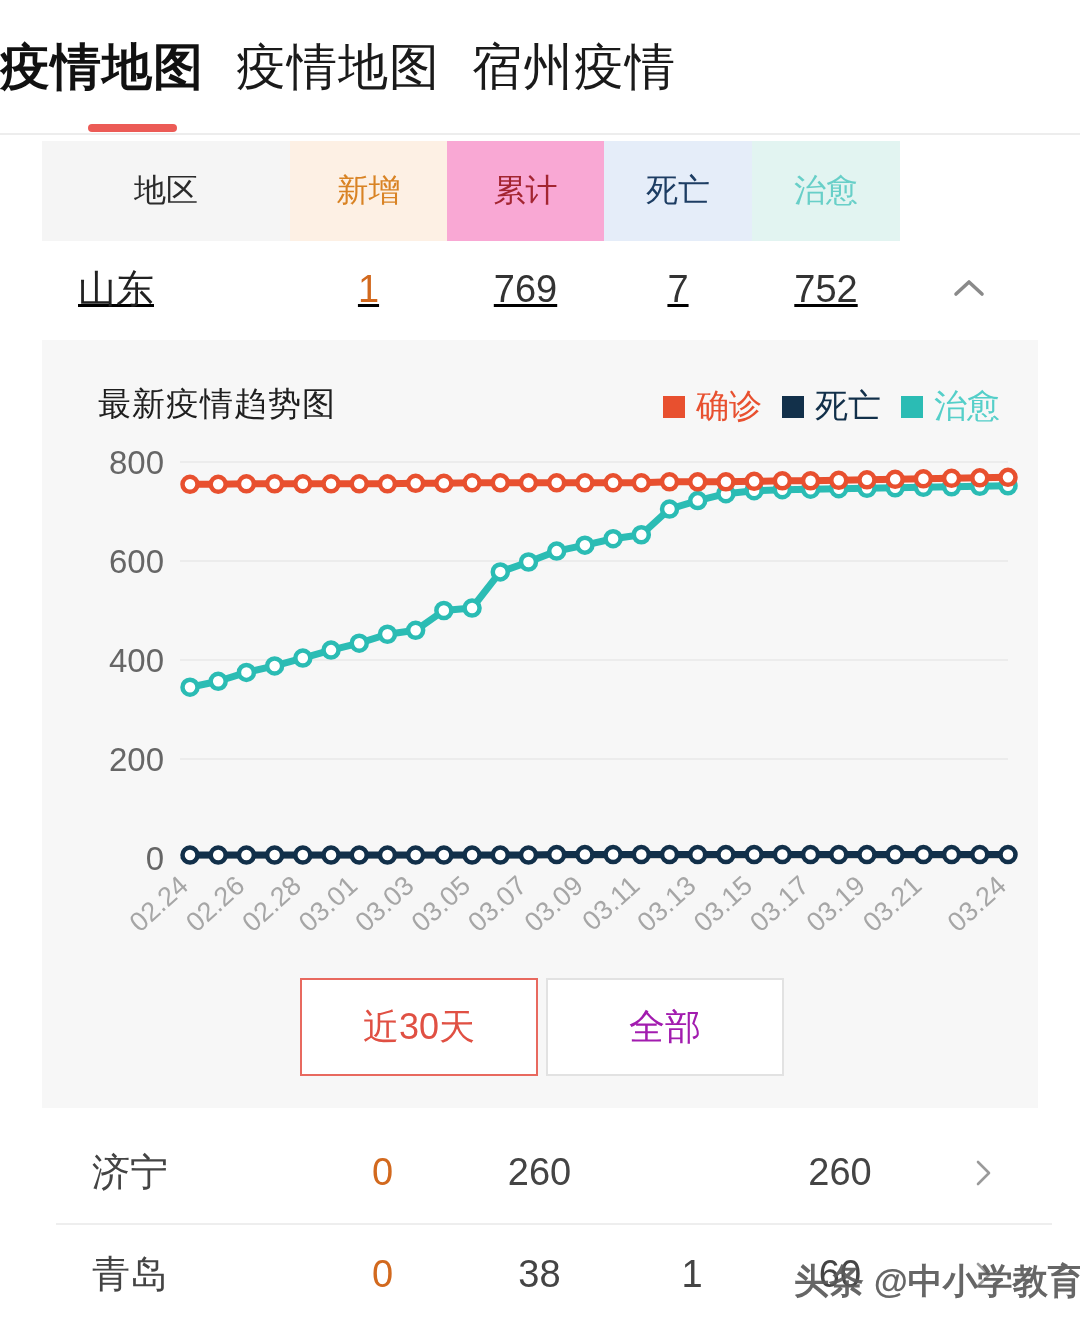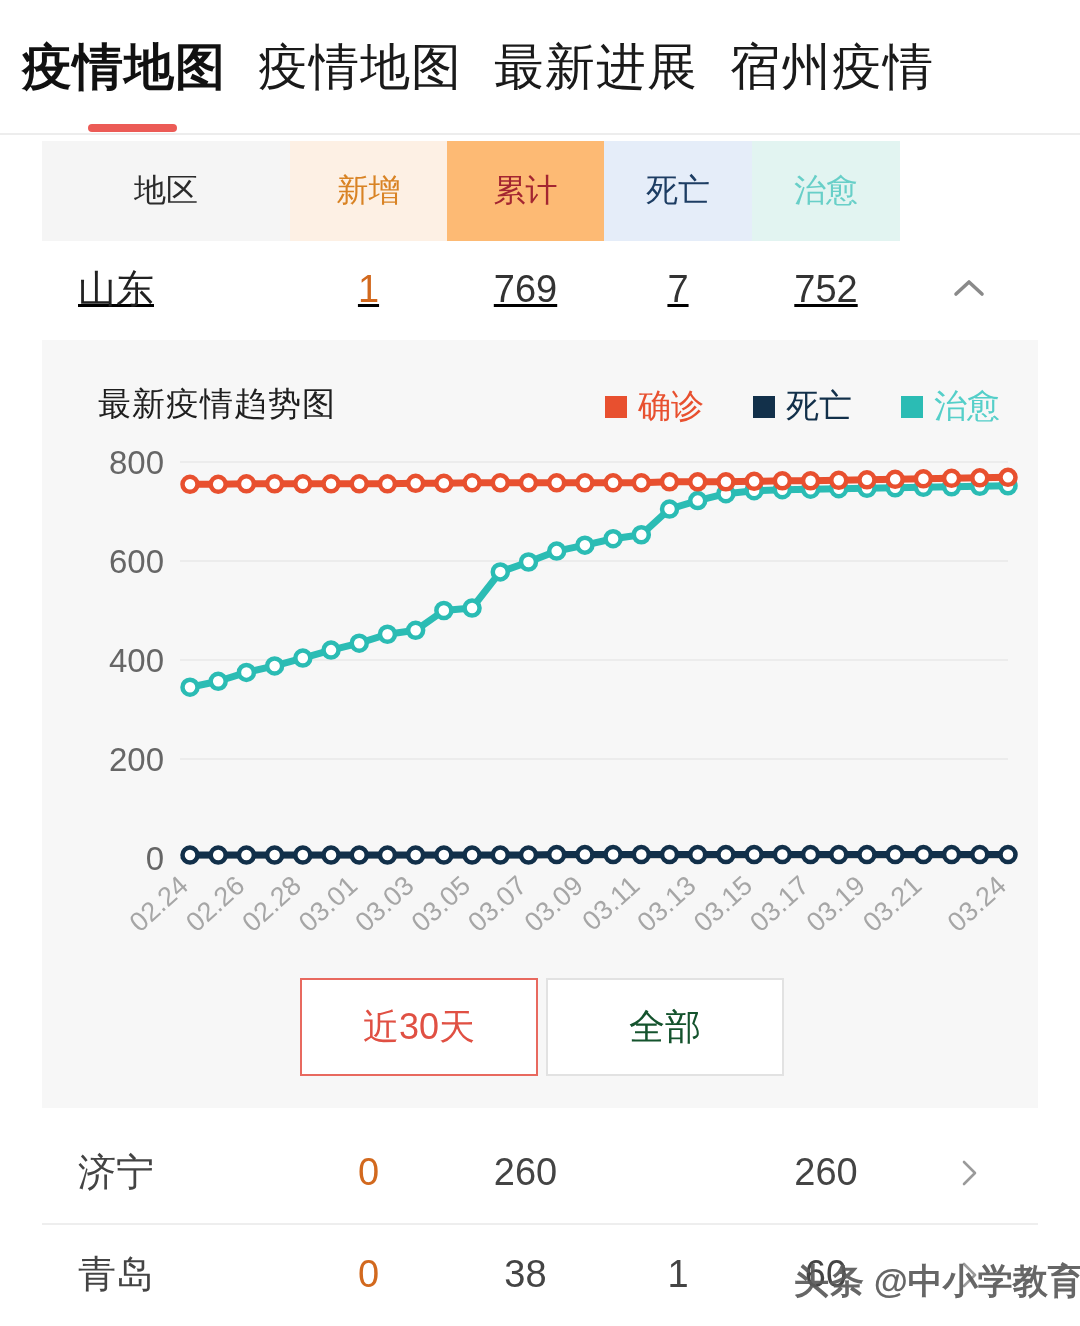--- a/index.html
+++ b/index.html
@@ -7,21 +7,21 @@
     width: 1080px; height: 1326px;
     background: #ffffff;
     font-family: "Liberation Sans", "DejaVu Sans", sans-serif;
     overflow: hidden;
   }
   .page { position: relative; width: 1080px; height: 1326px; background: #fff; }
 
   
   .navbar {
     position: absolute; left: 0; top: 0; width: 1080px; height: 133px;
-    display: flex; align-items: center; padding-left: 22px;
+    display: flex; align-items: center; 
     background: #fff;
     font-family: Liberation Serif, serif;
   }
   .nav-tab {
     font-size: 50px; color: #1a1a1a; letter-spacing: 1px;
     margin-right: 32px; position: relative; white-space: nowrap;
     line-height: 1;
   }
   .nav-tab.active { font-weight: bold; color: #111; }
   .nav-underline {
@@ -37,21 +37,21 @@
   .tbl-head {
     position: absolute; left: 42px; top: 141px;
     width: 996px; height: 100px; display: flex;
   }
   .th {
     display: flex; align-items: center; justify-content: center;
     font-size: 32px; height: 100px;
   }
   .th-region { width: 248px; background: #f5f5f5; color: #2b2b2b; }
   .th-new    { width: 157px; background: #fdf0e4; color: #D98324; }
-  .th-total  { width: 157px; background: #fdba74; color: #A32531; }
+  .th-total  { width: 157px; background: #f9a8d4; color: #A32531; }
   .th-death  { width: 148px; background: #e5edf9; color: #1D3D63; }
   .th-cured  { width: 148px; background: #e2f4f1; color: #68CFC8; }
   .th-detail { width: 138px; background: #f5f5f5; color: #2b2b2b; }
 
   
   .prov-row {
     position: absolute; left: 42px; top: 241px; width: 996px; height: 96px;
     display: flex; align-items: center; background: #fff; text-decoration: underline;
   }
   .cell { display: flex; align-items: center; justify-content: center; font-size: 38px; }
@@ -68,46 +68,46 @@
   .chart-panel {
     position: absolute; left: 42px; top: 340px;
     width: 996px; height: 768px; background: #f7f7f7;
   }
   .chart-title {
     position: absolute; left: 56px; top: 42px;
     font-size: 33px; font-weight: normal; color: #1f1f1f; letter-spacing: 1px;
   }
   .legend {
     position: absolute; right: 38px; top: 44px;
-    display: flex; align-items: center; gap: 49px;
+    display: flex; align-items: center; gap: 20px;
   }
   .legend-item { display: flex; align-items: center; gap: 11px; font-size: 33px; }
   .lg-swatch { width: 22px; height: 22px; display: inline-block; }
   .lg-confirmed { color: #E8502F; }
   .lg-death { color: #12304A; }
   .lg-cured { color: #55CFC9; }
 
   .plot-wrap { position: absolute; left: 0; top: 100px; width: 996px; height: 540px; }
   .plot-svg { display: block; width: 996px; height: 540px; }
 
   .range-btns {
     position: absolute; left: 258px; top: 638px;
     display: flex;
   }
   .range-btn {
     width: 238px; height: 98px; background: #ffffff;
     display: flex; align-items: center; justify-content: center;
-    font-size: 36px; color: #14532d; border: 2px solid #e2e2e2;
+    font-size: 36px; color: #a21caf; border: 2px solid #e2e2e2;
   }
   .range-btn.active { border-color: #E8695F; color: #E05043; }
   .range-btn + .range-btn { margin-left: 8px; }
 
   
   .city-row {
-    position: absolute; left: 42px; width: 996px; height: 101px;
+    position: absolute; left: 56px; width: 996px; height: 101px;
     display: flex; align-items: center; background: #fff;
     border-top: 2px solid #eeeeee;
   }
   .city-row.first { border-top: none; }
   .city-row .c-region { font-size: 38px; }
   .city-row .cell { font-size: 38px; color: #444; }
   .city-row .c-new { color: #D2691E; }
   .chev-right svg { width: 34px; height: 34px; display: block; }
 
   
@@ -118,21 +118,20 @@
   }
 </style>
 </head>
 <body>
 
 <div class="page">
 
   <div class="navbar">
     <div class="nav-tab active">疫情地图</div>
     <div class="nav-tab">疫情地图</div>
-    <div class="nav-tab">最新进展</div>
     <div class="nav-tab">宿州疫情</div>
   </div>
   <div class="nav-underline"></div>
   <div class="nav-divider"></div>
 
   <div class="tbl-head">
     <div class="th th-region">地区</div>
     <div class="th th-new">新增</div>
     <div class="th th-total">累计</div>
     <div class="th th-death">死亡</div>

